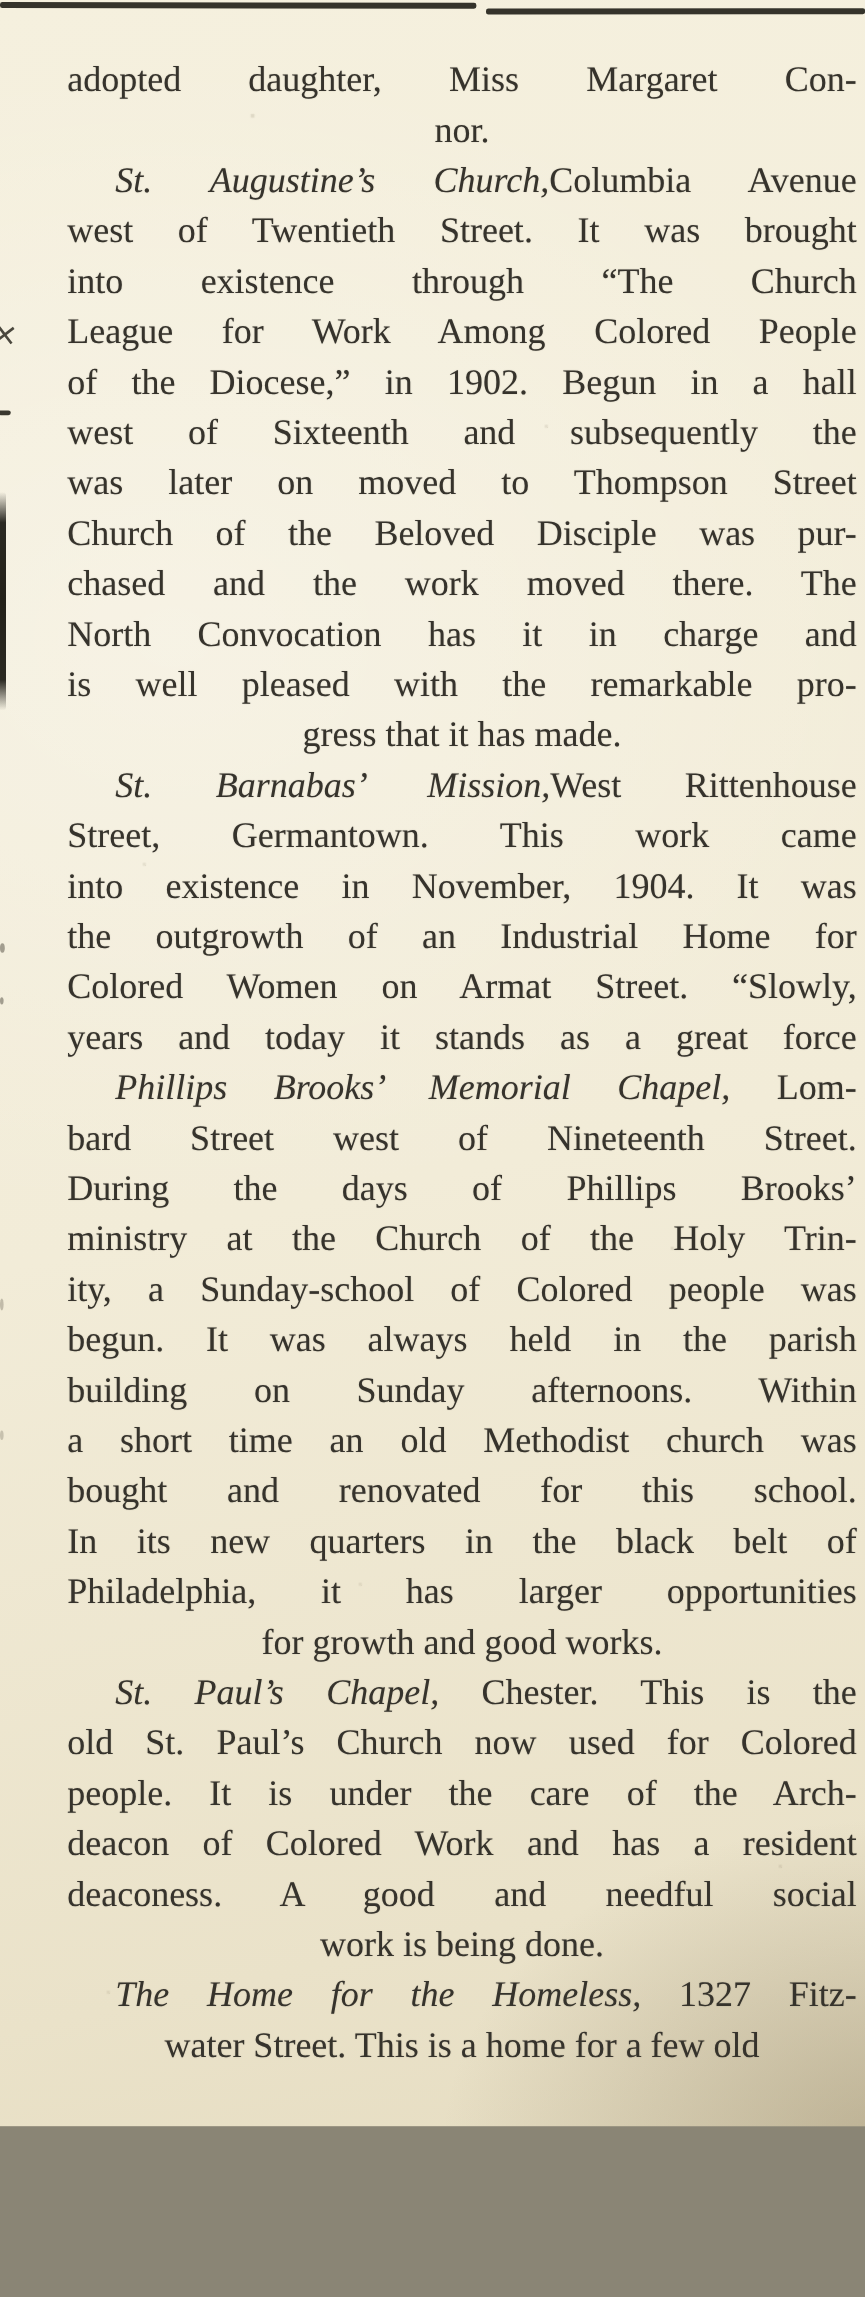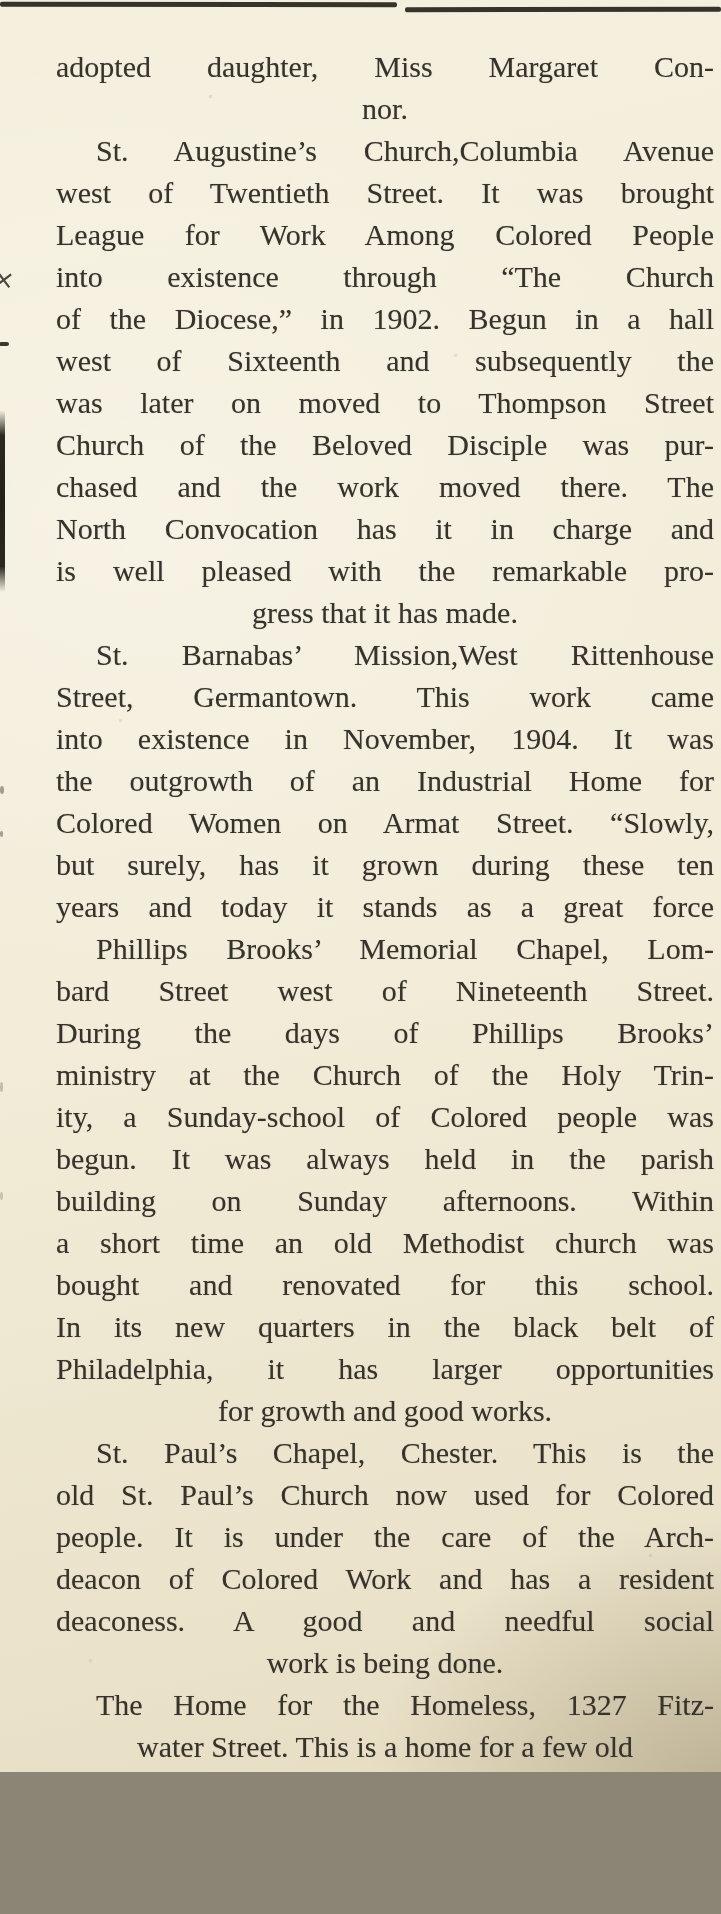--- a/index.html
+++ b/index.html
@@ -30,21 +30,21 @@
     top: 46px;
     width: 658px;
     font-size: 30px;
     line-height: 42px;
     color: #36332c;
     text-shadow: 0 0 1px rgba(54,51,44,0.30);
   }
   .line { text-align: center; white-space: normal; }
   .line.justify { text-align: justify; text-align-last: justify; }
   .line.indent { text-indent: 40px; }
-  .italic { }
+  .italic { font-style: italic; }
 
   
   .margin-x {
     position: absolute; left: -7px; top: 264px;
     font-size: 26px; color: #4a473d; transform: rotate(8deg);
     font-family: "DejaVu Sans", sans-serif;
   }
   .margin-dash {
     position: absolute; left: -1px; top: 342px;
     width: 10px; height: 4px; background: #3a382f; border-radius: 2px;
@@ -85,38 +85,37 @@
   <div class="rule rule-right"></div>
 
   <div class="text-column" id="text-column">
       <div>
         <div class="line justify"><span>adopted daughter, Miss Margaret Con-</span></div>
         <div class="line"><span>nor.</span></div>
       </div>
       <div>
         <div class="line justify indent"><span class="italic">St. Augustine’s Church,</span><span>Columbia Avenue</span></div>
         <div class="line justify"><span>west of Twentieth Street.  It was brought</span></div>
+        <div class="line justify"><span>into existence through “The Church</span></div>
         <div class="line justify"><span>League for Work Among Colored People</span></div>
-        <div class="line justify"><span>into existence through “The Church</span></div>
         <div class="line justify"><span>of the Diocese,” in 1902.  Begun in a hall</span></div>
         <div class="line justify"><span>west of Sixteenth and subsequently the</span></div>
         <div class="line justify"><span>was later on moved to Thompson Street</span></div>
         <div class="line justify"><span>Church of the Beloved Disciple was pur-</span></div>
         <div class="line justify"><span>chased and the work moved there.  The</span></div>
         <div class="line justify"><span>North Convocation has it in charge and</span></div>
         <div class="line justify"><span>is well pleased with the remarkable pro-</span></div>
         <div class="line"><span>gress that it has made.</span></div>
       </div>
       <div>
         <div class="line justify indent"><span class="italic">St. Barnabas’ Mission,</span><span>West Rittenhouse</span></div>
         <div class="line justify"><span>Street, Germantown.  This work came</span></div>
         <div class="line justify"><span>into existence in November, 1904.  It was</span></div>
         <div class="line justify"><span>the outgrowth of an Industrial Home for</span></div>
         <div class="line justify"><span>Colored Women on Armat Street. “Slowly,</span></div>
-        <div class="line justify"><span>but surely, has it grown during these ten</span></div>
         <div class="line justify"><span>years and today it stands as a great force</span></div>
       </div>
       <div>
         <div class="line justify indent"><span class="italic">Phillips Brooks’ Memorial Chapel,</span><span> Lom-</span></div>
         <div class="line justify"><span>bard Street west of Nineteenth Street.</span></div>
         <div class="line justify"><span>During the days of Phillips Brooks’</span></div>
         <div class="line justify"><span>ministry at the Church of the Holy Trin-</span></div>
         <div class="line justify"><span>ity, a Sunday-school of Colored people was</span></div>
         <div class="line justify"><span>begun.  It was always held in the parish</span></div>
         <div class="line justify"><span>building on Sunday afternoons.  Within</span></div>

